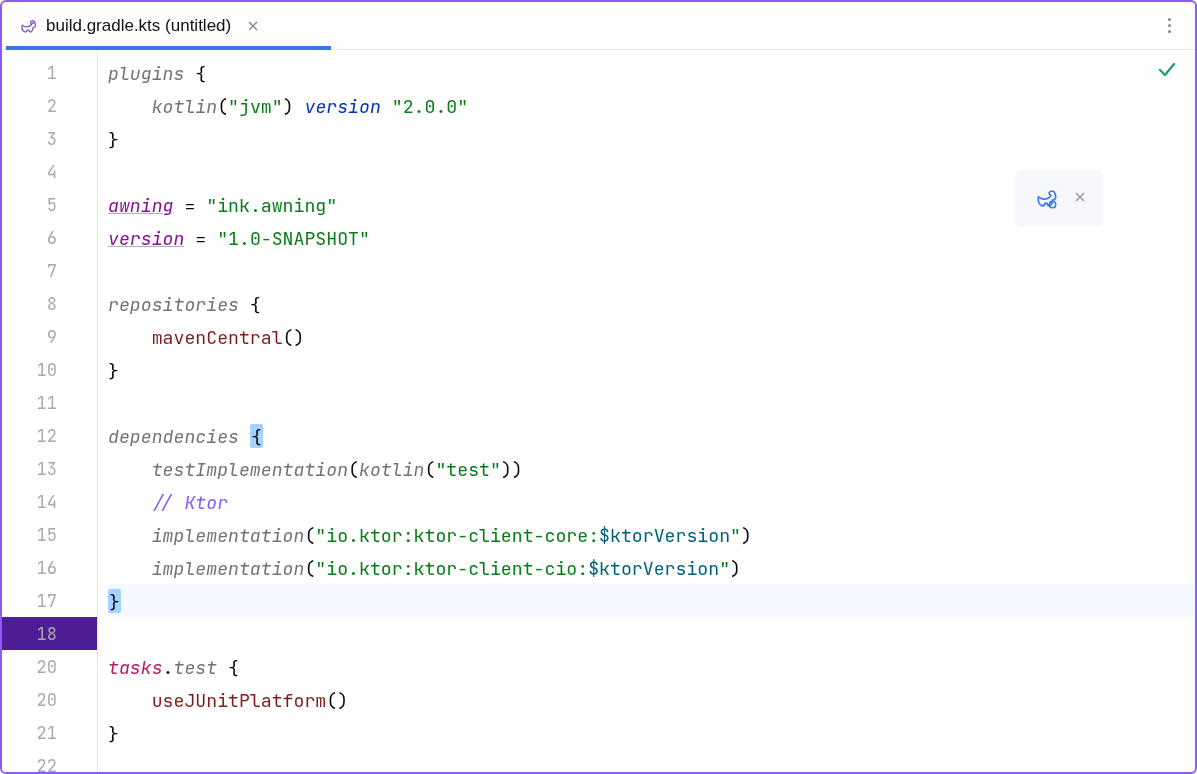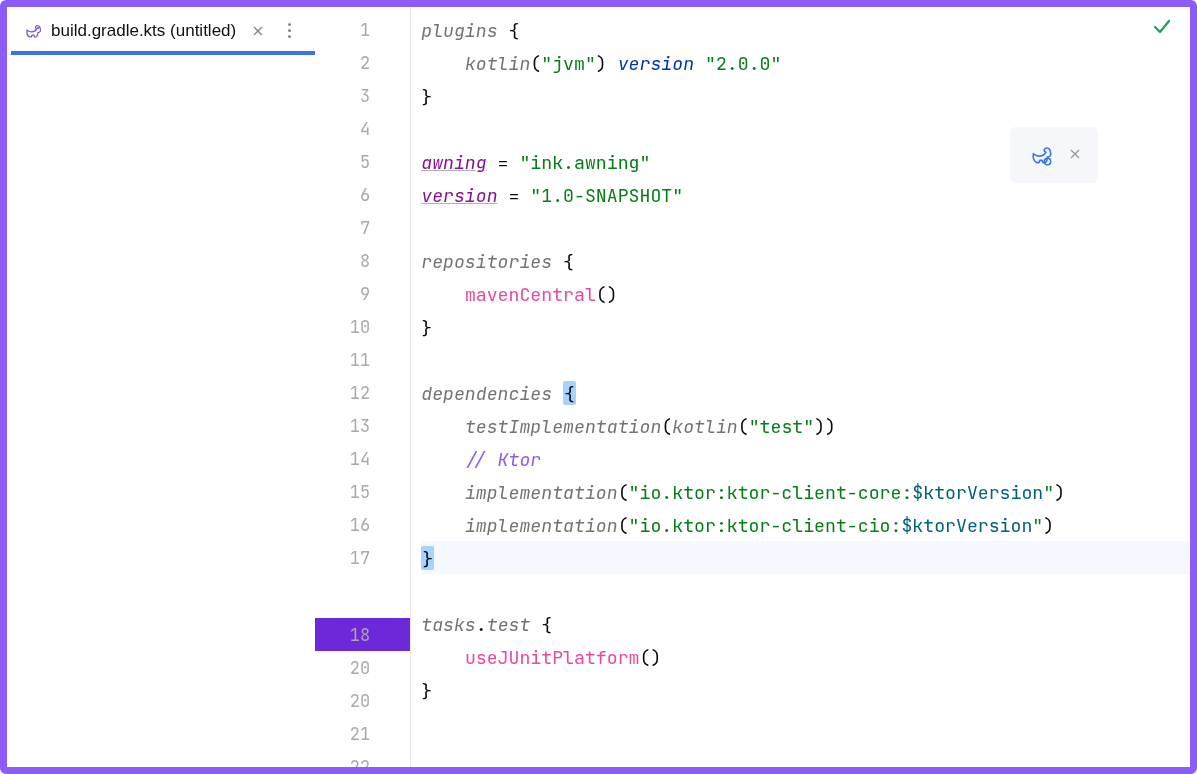--- a/index.html
+++ b/index.html
@@ -7,24 +7,24 @@
     font-family: -apple-system, BlinkMacSystemFont, "Segoe UI", sans-serif;
     background: #ffffff;
     width: 1197px;
     height: 774px;
     overflow: hidden;
     position: relative;
   }
   .window {
     width: 100%;
     height: 100%;
-    border: 7px solid #8b5cf6;
+    border: 2px solid #8b5cf6;
     border-radius: 6px;
     display: flex;
-    flex-direction: row;
+    flex-direction: column;
     overflow: hidden;
   }
   .tabbar {
     height: 48px;
     display: flex;
     align-items: center;
     border-bottom: 1px solid #e8e8e8;
     padding: 0 4px;
     position: relative;
   }
@@ -93,44 +93,44 @@
     height: 33px;
     display: flex;
     align-items: center;
     justify-content: flex-end;
     padding-right: 40px;
     font-family: "JetBrains Mono", "Consolas", monospace;
     font-size: 17px;
     color: #aaa9a9;
     position: relative;
   }
-  .gutter-line.current { background: #6d28d9; margin-top: 44px; }
+  .gutter-line.current { background: #4c1d95; }
   .code {
     flex: 1;
     padding-top: 6px;
     padding-left: 10px;
     font-family: "JetBrains Mono", "Consolas", monospace;
     font-size: 18.2px;
     position: relative;
   }
   .code-line {
     height: 33px;
     display: flex;
     align-items: center;
     white-space: pre;
   }
   .code-line.current { background: #f5f8ff; }
   .tok-keyword { color: #0033b3; }
   .tok-keyword-italic { color: #0033b3; font-style: italic; }
   .tok-func-italic { color: #737373; font-style: italic; }
   .tok-string { color: #067d17; }
   .tok-prop-italic { color: #871094; font-style: italic; text-decoration: underline; text-decoration-color: #b0b0b0; }
-  .tok-prop-plain { color: #737373; font-style: italic; }
+  .tok-prop-plain { color: #be185d; font-style: italic; }
   .tok-comment { color: #8b5cf6; font-style: italic; }
-  .tok-plain { color: #ec4899; }
+  .tok-plain { color: #7f1d1d; }
   .tok-punct { color: #080808; }
   .tok-interp { color: #00627a; text-align: right; }
   .hl-brace { background: #a6d2ff; border-radius: 2px; padding: 0 1px; }
   .inspection-check {
     position: absolute;
     top: 10px;
     right: 18px;
     color: #21a05b;
     z-index: 10;
   }

